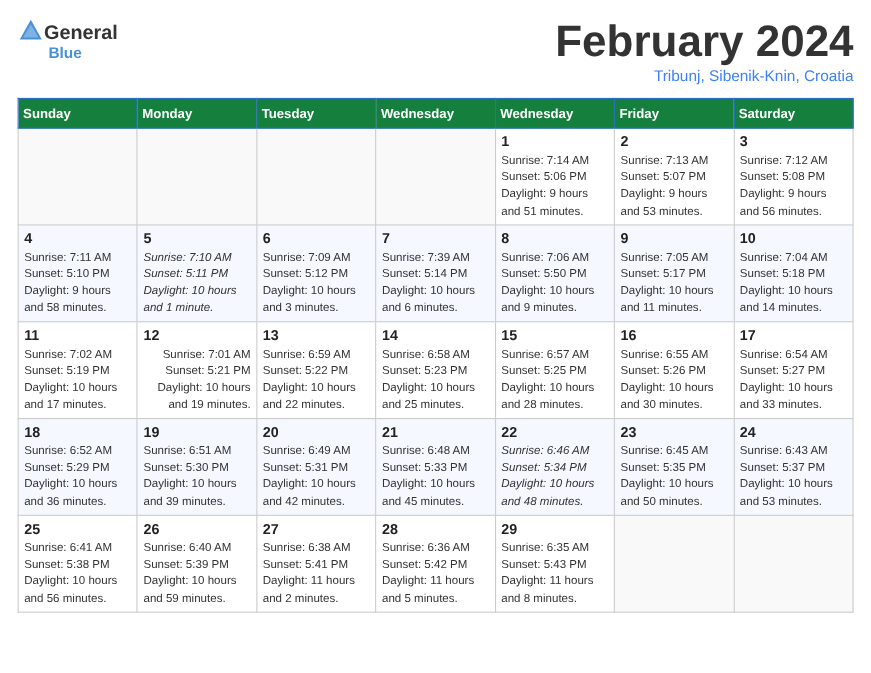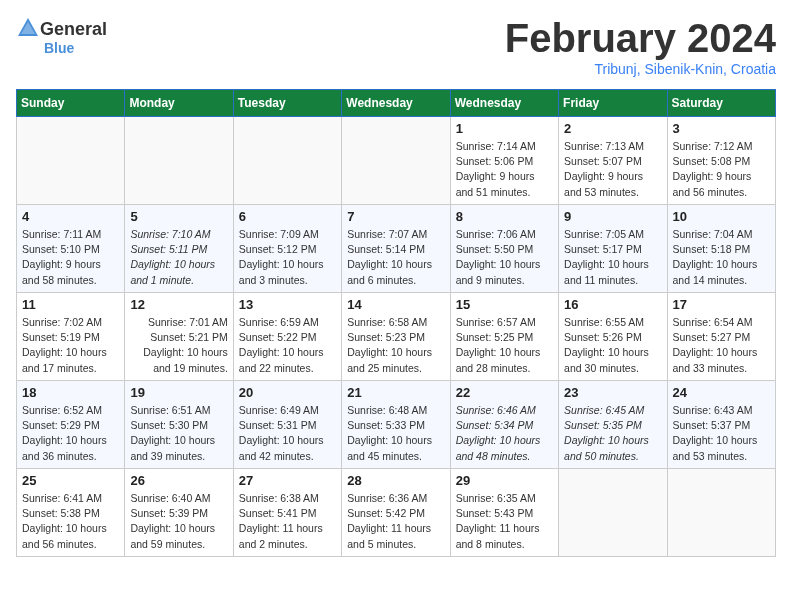--- a/index.html
+++ b/index.html
@@ -158,21 +158,21 @@
         </td>
         <td>
           <div class="day-number">6</div>
           <div class="day-info" style="white-space: pre-line;">Sunrise: 7:09 AM
 Sunset: 5:12 PM
 Daylight: 10 hours
 and 3 minutes.</div>
         </td>
         <td>
           <div class="day-number">7</div>
-          <div class="day-info" style="white-space: pre-line;">Sunrise: 7:07 AM
+          <div class="day-info" style="white-space: pre-line;">Sunrise: 7:39 AM
 Sunset: 5:14 PM
 Daylight: 10 hours
 and 6 minutes.</div>
         </td>
         <td>
           <div class="day-number">8</div>
           <div class="day-info" style="white-space: pre-line;">Sunrise: 7:06 AM
 Sunset: 5:50 PM
 Daylight: 10 hours
 and 9 minutes.</div>
@@ -274,21 +274,21 @@
         </td>
         <td>
           <div class="day-number">22</div>
           <div class="day-info" style="white-space: pre-line; font-style: italic;">Sunrise: 6:46 AM
 Sunset: 5:34 PM
 Daylight: 10 hours
 and 48 minutes.</div>
         </td>
         <td>
           <div class="day-number">23</div>
-          <div class="day-info" style="white-space: pre-line; font-style: italic;">Sunrise: 6:45 AM
+          <div class="day-info" style="white-space: pre-line;">Sunrise: 6:45 AM
 Sunset: 5:35 PM
 Daylight: 10 hours
 and 50 minutes.</div>
         </td>
         <td>
           <div class="day-number">24</div>
           <div class="day-info" style="white-space: pre-line;">Sunrise: 6:43 AM
 Sunset: 5:37 PM
 Daylight: 10 hours
 and 53 minutes.</div>

